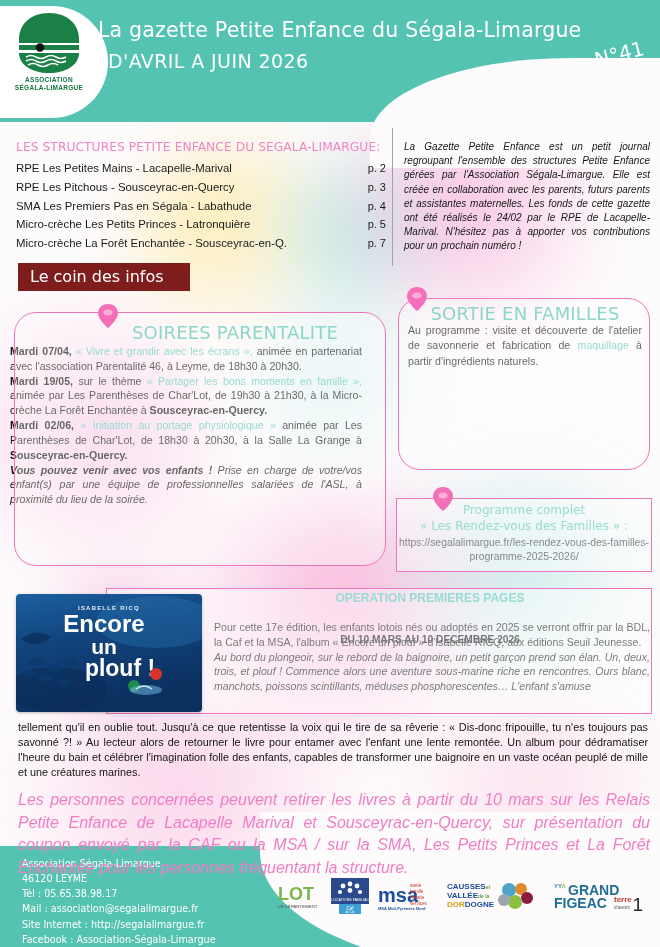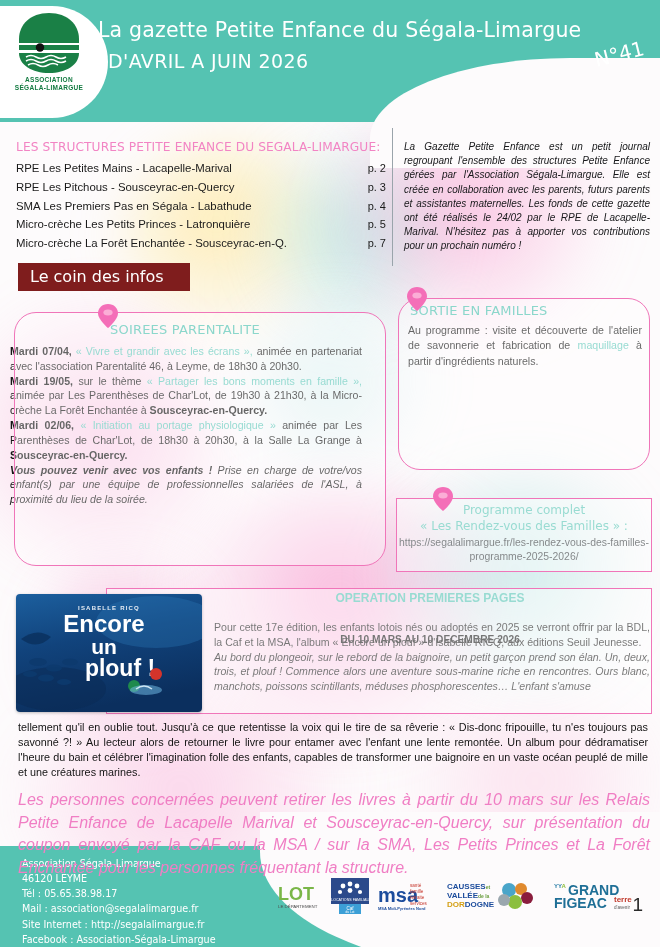--- a/index.html
+++ b/index.html
@@ -203,21 +203,22 @@
   }
 
   .pin {
     position: absolute;
     width: 26px; height: 26px;
     z-index: 14;
   }
 
   .box-title {
     color: #4fc2b1;
-    font-size: 13px;
+    font-size: 18px;
+    text-align: center;
     font-family: "DejaVu Sans", sans-serif;
     letter-spacing: .2px;
   }
 
   
   #soirees { left: 14px; top: 312px; width: 372px; height: 254px; }
   #soirees-pin { left: 95px; top: 303px; }
   #soirees-title { position:absolute; left: 110px; top: 322px; width: 250px; }
   #soirees-body {
     position: absolute;

